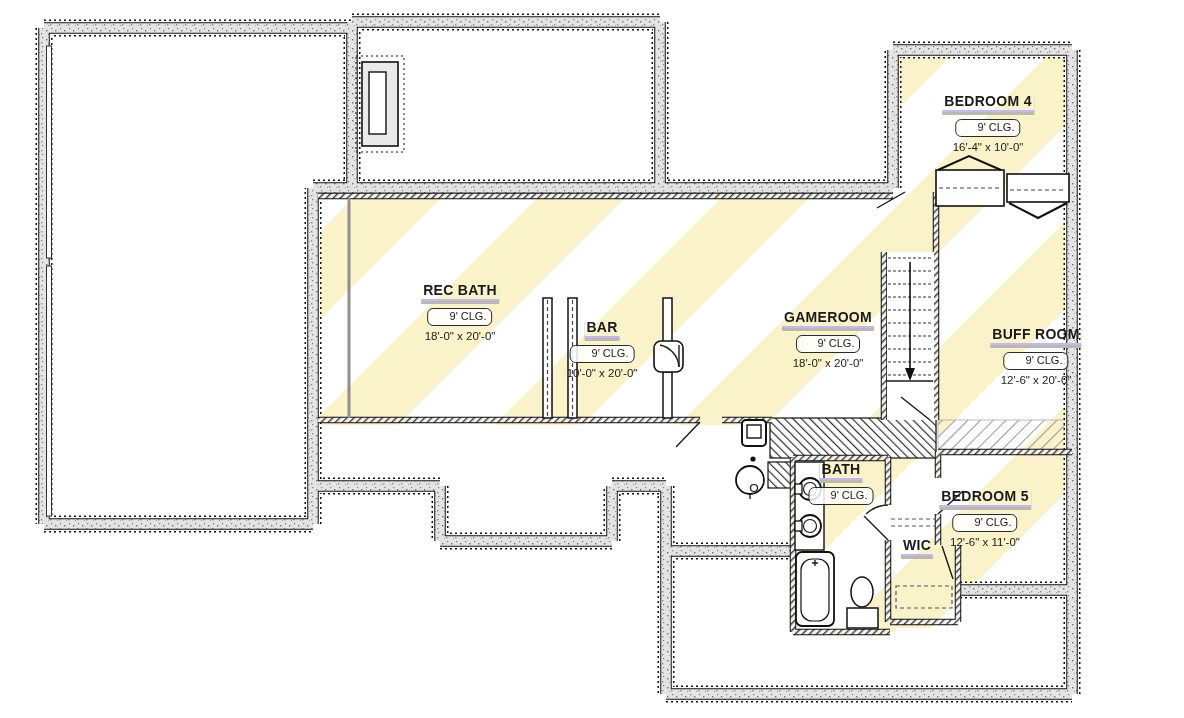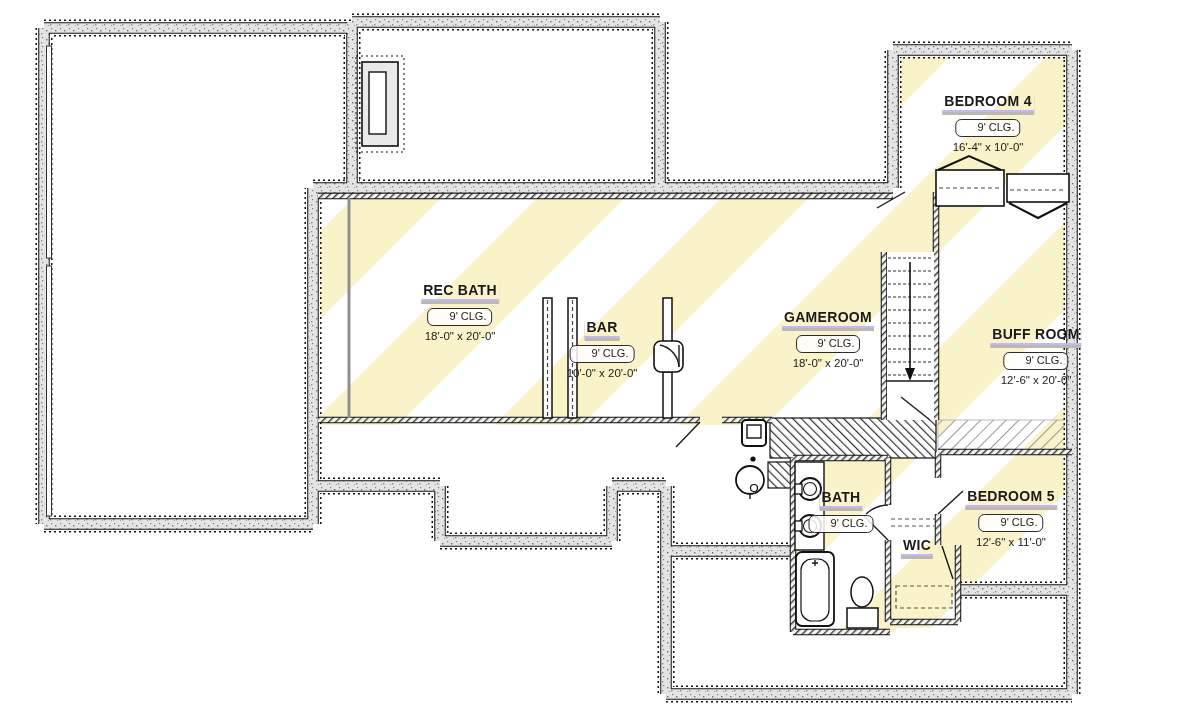--- a/index.html
+++ b/index.html
@@ -211,26 +211,26 @@
     <span class="clg-box">9' CLG.</span>
     <div class="dims">18'-0" x 20'-0"</div>
   </div>
 
   <div class="lbl" style="left:1036px;top:325px">
     <span class="room-name">BUFF ROOM</span><br>
     <span class="clg-box">9' CLG.</span>
     <div class="dims">12'-6" x 20'-0"</div>
   </div>
 
-  <div class="lbl" style="left:841px;top:488px">
+  <div class="lbl" style="left:841px;top:460px">
     <span class="room-name">BATH</span><br>
     <span class="clg-box">9' CLG.</span>
   </div>
 
-  <div class="lbl" style="left:1011px;top:487px">
+  <div class="lbl" style="left:985px;top:487px">
     <span class="room-name">BEDROOM 5</span><br>
     <span class="clg-box">9' CLG.</span>
     <div class="dims">12'-6" x 11'-0"</div>
   </div>
 
   <div class="lbl" style="left:917px;top:536px">
     <span class="room-name">WIC</span>
   </div>
 </div>
 

